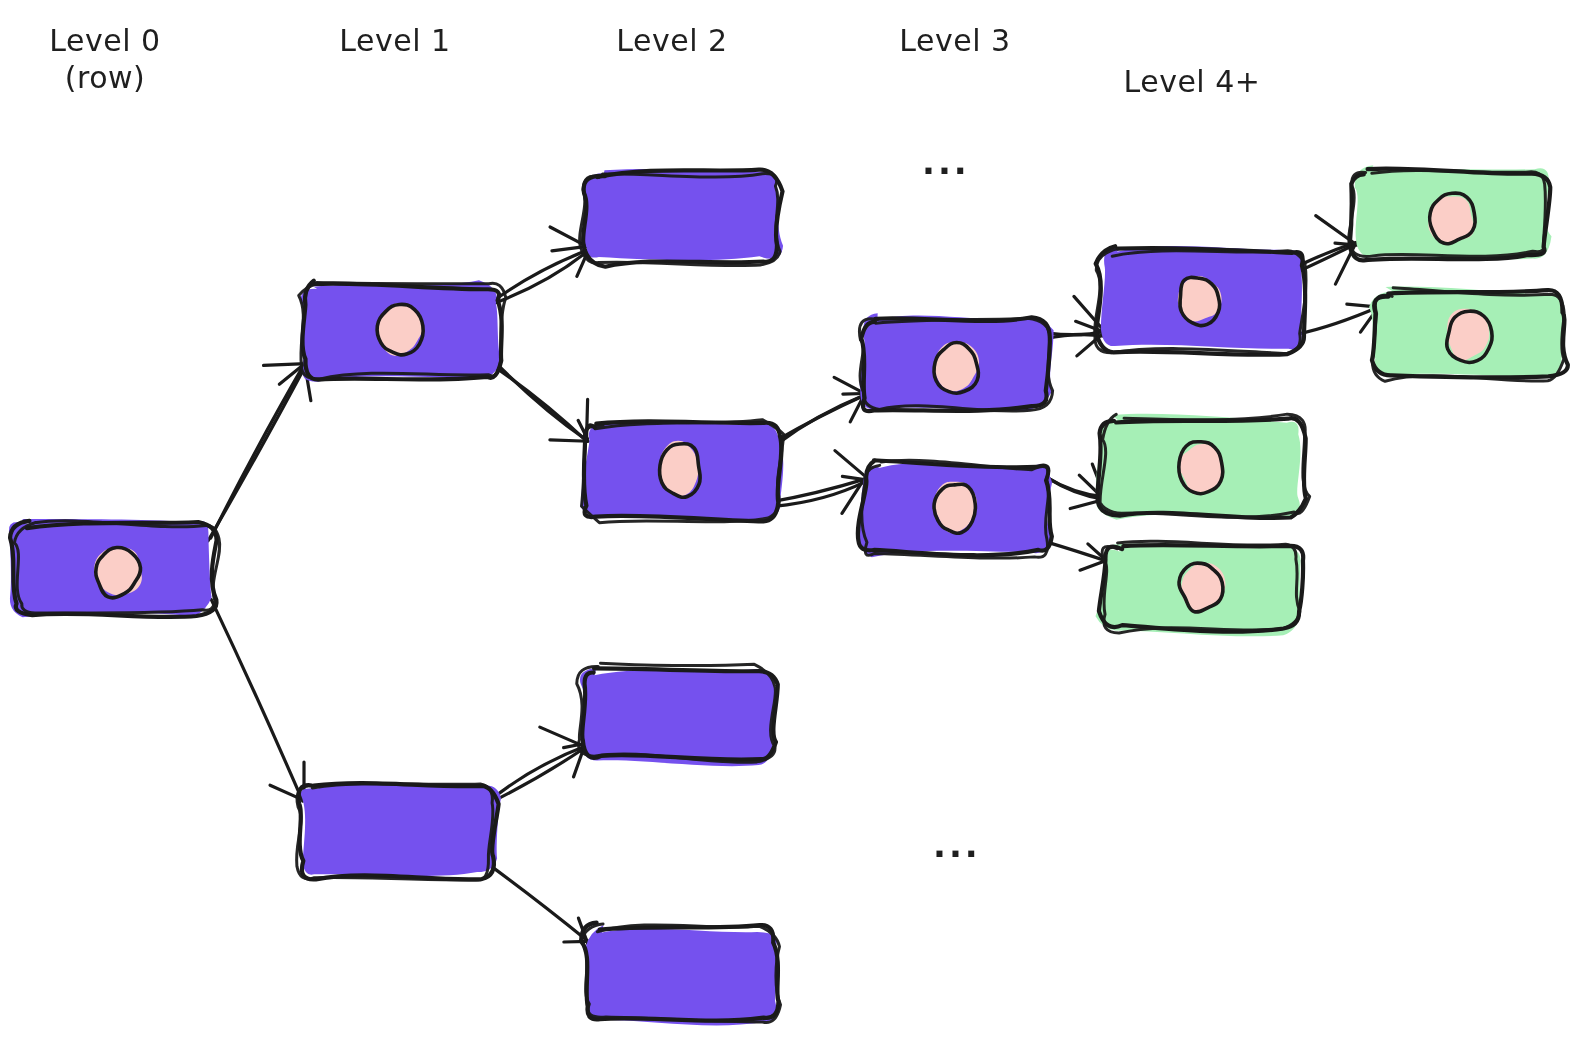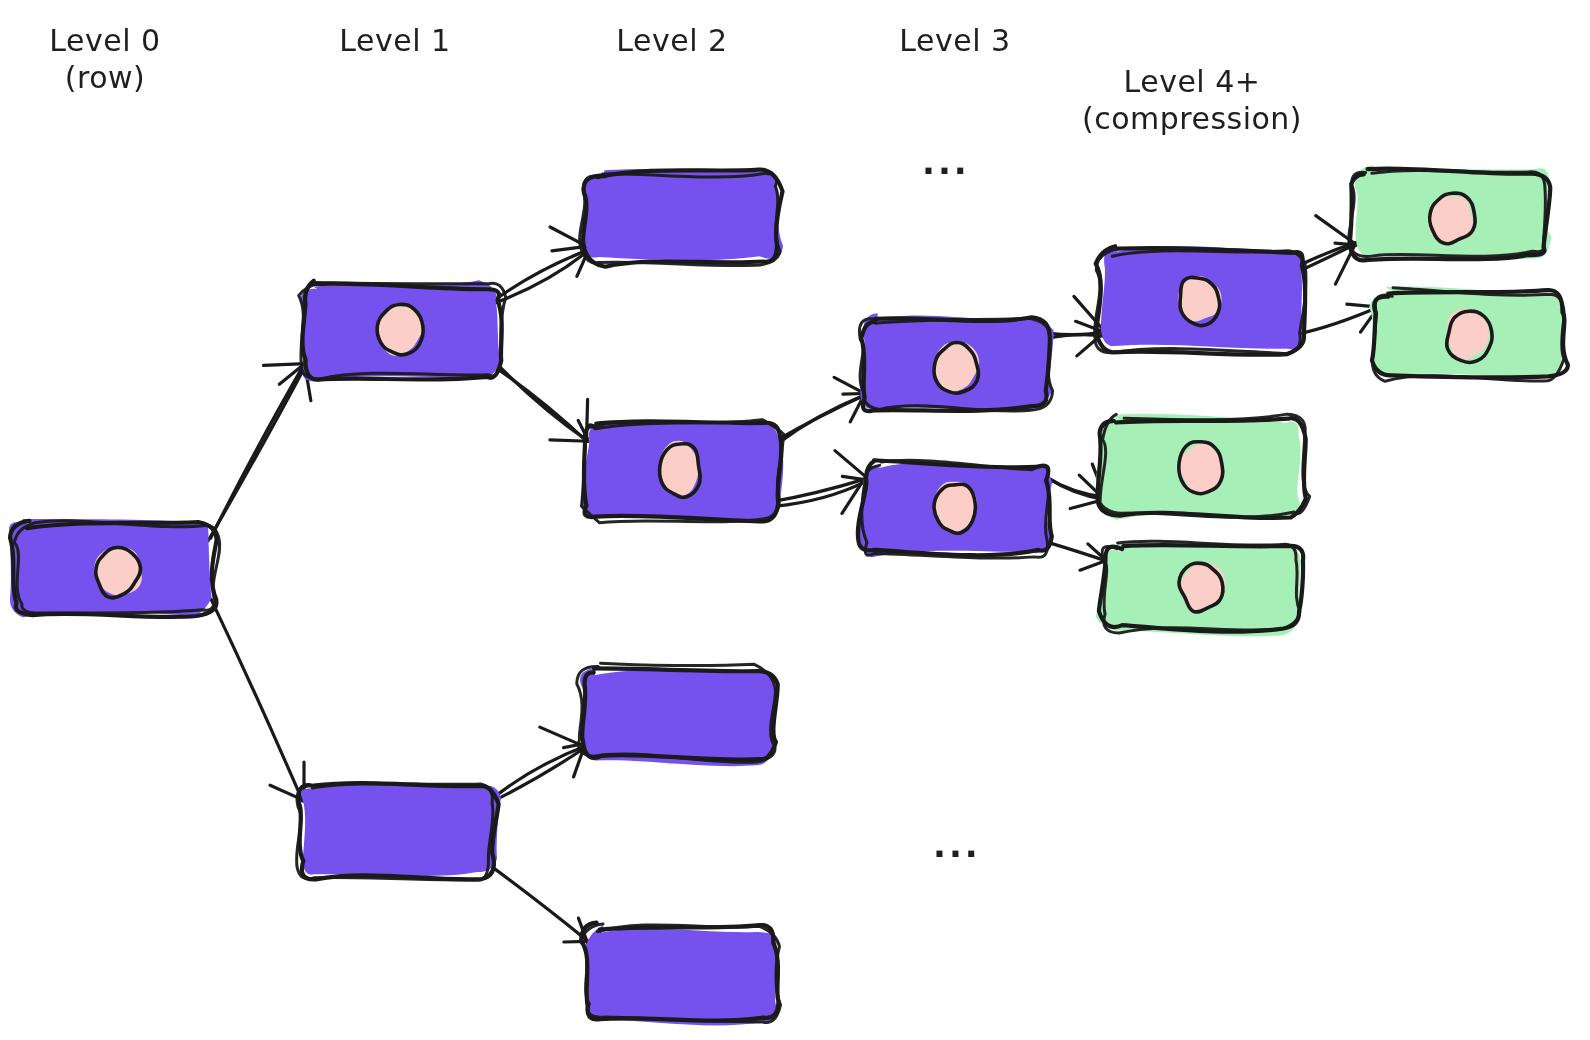--- a/index.html
+++ b/index.html
@@ -214,19 +214,19 @@
           <path d="M 1202.7178549729288 563.0678816704544 C 1208.6779111475835 562.5502010570817, 1212.171358936368 562.8376669362888, 1217.1367019738188 566.983027599652 C 1222.1020450112696 571.1283882630153, 1224.5401539538789 575.0782770397013, 1225.2875960522506 581.9104301402875 C 1226.0350381506223 588.7425832408737, 1223.985793785118 592.3467724552902, 1220.534166057327 598.0382689659527 C 1217.082538329536 603.7297654766153, 1215.2278086690746 605.0283167722728, 1209.598379107746 607.7808688251171 C 1203.9689495464174 610.5334208779614, 1200.6772086394003 612.4986995124559, 1194.9458498694694 610.5498692061541 C 1189.2144910995385 608.6010388998523, 1186.371801249936 605.1374199196488, 1183.5467483353332 598.9225492510179 C 1180.7216954207304 592.7076785823871, 1180.6749666318267 588.8094712259418, 1182.1047002576388 582.300457076014 C 1183.534433883451 575.7914429260862, 1185.5106435062064 573.5672878860237, 1190.0455375435702 569.3361212968006 C 1194.580431580934 565.1049547075775, 1196.757798798274 563.5855622838271, 1202.7178549729288 563.0678816704544 Z" fill="#FBCEC7" stroke="none"></path>
           <path d="M 1201.4758003875613 563.4065680325531 C 1207.3626624096648 564.059764715508, 1209.2077975975058 565.8283435747289, 1213.7531681979692 570.0152550218857 C 1218.2985387984327 574.2021664690424, 1220.6484118019591 576.064609682526, 1222.1365758442134 582.4379837014471 C 1223.6247398864678 588.8113577203683, 1223.5771939997119 593.4642921201137, 1220.5175502082163 598.9851369260724 C 1217.4579064167208 604.5059817320312, 1214.1724824555597 604.8183861798561, 1208.2291040646883 607.5327328194414 C 1202.2857256738168 610.2470794590267, 1198.6381354391228 613.5553352333637, 1193.5021938860734 611.3230761969149 C 1188.366252333024 609.0908171604661, 1188.066724321299 603.8188893024309, 1184.8839151871914 597.3861008355834 C 1181.7011060530838 590.953312368736, 1178.5705059998625 588.7579113823037, 1179.0348796401302 582.0831286203354 C 1179.4992532803979 575.408345858367, 1182.0577018967003 571.1550225195847, 1186.9947044611351 567.0461791902726 C 1191.93170702557 562.9373358609605, 1195.5889383654578 562.7533713495982, 1201.4758003875613 563.4065680325531 Z" fill="none" stroke="#1a1a1a" stroke-width="3.6" stroke-linecap="round" stroke-linejoin="round"></path>
         </g>
       </g>
     </svg>
   <div id="labels">
       <div class="lvl-label" style="left: -35px; top: 22px; width: 280px;"><span class="l1">Level 0</span><span class="l2">(row)</span></div>
       <div class="lvl-label" style="left: 255px; top: 22px; width: 280px;"><span class="l1">Level 1</span></div>
       <div class="lvl-label" style="left: 532px; top: 22px; width: 280px;"><span class="l1">Level 2</span></div>
       <div class="lvl-label" style="left: 815px; top: 22px; width: 280px;"><span class="l1">Level 3</span></div>
-      <div class="lvl-label" style="left: 1052px; top: 22px; width: 280px; margin-top: 41px;"><span class="l1">Level 4+</span><span class="l2">(compression)</span></div>
+      <div class="lvl-label" style="left: 1052px; top: 22px; width: 280px; margin-top: 41px;"><span class="l1">Level 4+</span></div>
     </div>
   <div id="ellipses">
       <div class="ell" style="left: 922px; top: 145px;">...</div>
       <div class="ell" style="left: 933px; top: 828px;">...</div>
     </div>
 </div>
 
 </body></html>

